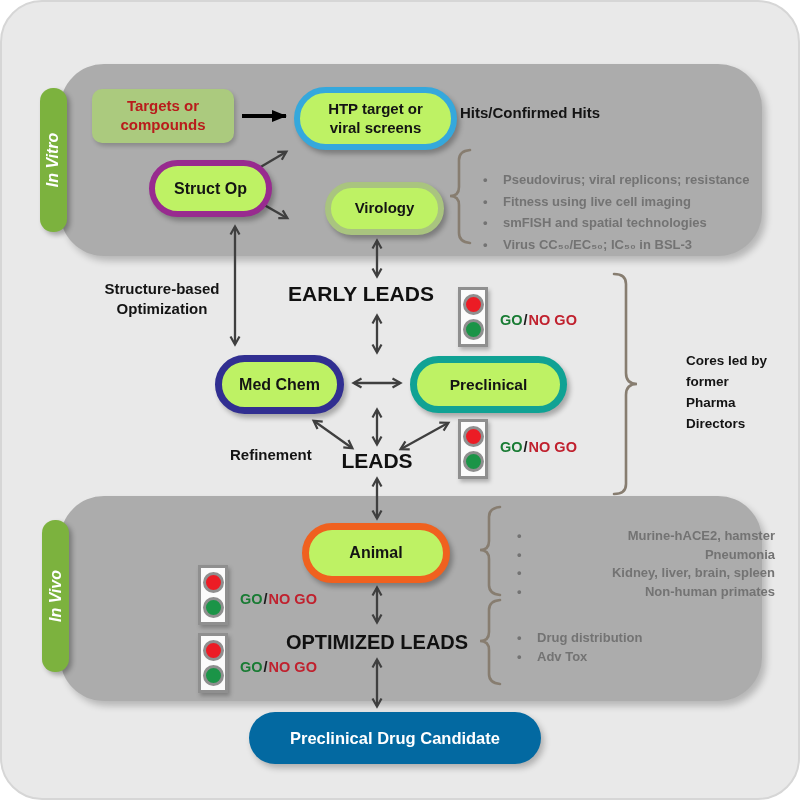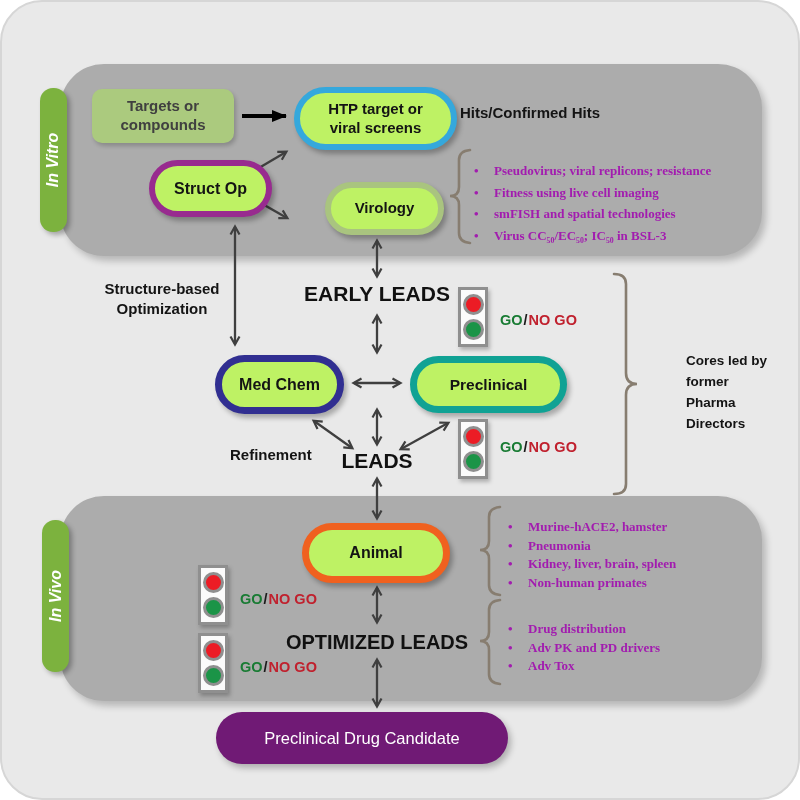--- a/index.html
+++ b/index.html
@@ -22,39 +22,39 @@
           font-weight:bold; color:#141414; text-align:center; white-space:pre-line;
           box-shadow:3px 4px 5px rgba(0,0,0,0.28); box-sizing:border-box; line-height:1.25; }
   .pill.htp      { left:292px; top:85px;  width:163px; height:63px; border:6px solid #35A8DC; border-radius:34px; font-size:15px; }
   .pill.structop { left:147px; top:158px; width:123px; height:57px; border:6px solid #982B8F; border-radius:31px; font-size:16px; }
   .pill.virology { left:323px; top:180px; width:119px; height:53px; border:6px solid #A9C47F; border-radius:28px; font-size:15px; }
   .pill.medchem  { left:213px; top:353px; width:129px; height:59px; border:7px solid #312F91; border-radius:31px; font-size:16px; }
   .pill.pharm    { left:408px; top:354px; width:157px; height:57px; border:7px solid #10A294; border-radius:30px; font-size:15.5px; }
   .pill.animal   { left:300px; top:521px; width:148px; height:60px; border:7px solid #F0611F; border-radius:32px; font-size:16px; }
   .box.targets { position:absolute; left:90px; top:87px; width:142px; height:54px; background:#ABCA7E;
                  border-radius:10px; display:flex; align-items:center; justify-content:center;
-                 font-weight:bold; font-size:15px; color:#404040; text-align:center; white-space:pre-line;
+                 font-weight:bold; font-size:15px; color:#b91c1c; text-align:center; white-space:pre-line;
                  box-shadow:2px 3px 4px rgba(0,0,0,0.2); line-height:1.25; }
-  .box.preclinical { position:absolute; left:214px; top:710px; width:292px; height:52px; background:#701a75;
+  .box.preclinical { position:absolute; left:247px; top:710px; width:292px; height:52px; background:#0369a1;
                      border-radius:26px; display:flex; align-items:center; justify-content:center;
-                     color:#fff; font-weight:normal; font-size:16.5px; box-shadow:3px 4px 6px rgba(0,0,0,0.25); }
+                     color:#fff; font-weight:bold; font-size:16.5px; box-shadow:3px 4px 6px rgba(0,0,0,0.25); }
   .stage { position:absolute; font-weight:bold; color:#111; text-align:center; }
-  .stage.early     { left:285px; top:280px; width:180px; font-size:21px; }
+  .stage.early     { left:269px; top:280px; width:180px; font-size:21px; }
   .stage.leads     { left:315px; top:447px; width:120px; font-size:21px; }
   .stage.optimized { left:275px; top:629px; width:200px; font-size:20px; }
   .note { position:absolute; font-weight:bold; color:#141414; white-space:pre-line; }
   .note.hits { left:458px; top:102px; font-size:15px; }
   .note.structbased { left:90px; top:277px; width:140px; font-size:15px; text-align:center; line-height:20px; }
   .note.refinement { left:228px; top:444px; font-size:15px; }
   .note.cores { left:652px; top:348px; width:112px; font-size:13.5px; line-height:21px;margin-left:32px; }
-  .bullets { position:absolute; margin:6px; padding:0; list-style:none; font-weight:bold; color:#a21caf;font-family:Liberation Serif, serif; }
+  .bullets { position:absolute; margin:15px; padding:0; list-style:none; font-weight:bold; color:#737373; }
   .bullets li { position:relative; padding-left:24px; }
   .bullets li::before { content:"\2022"; position:absolute; left:4px; }
   .bullets.g1 { left:462px; top:152px; width:295px; font-size:13px; line-height:21.5px; }
-  .bullets.g2 { left:496px; top:510px; width:262px; font-size:13px; line-height:18.5px; }
+  .bullets.g2 { left:496px; top:510px; width:262px; font-size:13px; line-height:18.5px;text-align:right; }
   .bullets.g3 { left:496px; top:612px; width:262px; font-size:13px; line-height:18.5px; }
   .tlight { position:absolute; width:24px; height:54px; background:#FBFBFB; border:3px solid #8F8F8F;
             display:flex; flex-direction:column; align-items:center; justify-content:space-evenly;
             box-shadow:2px 3px 4px rgba(0,0,0,0.25); }
   .tlight .lamp { width:15px; height:15px; border-radius:50%; border:3px solid #8F8F8F; }
   .lamp.red { background:#EC1C25; }
   .lamp.green { background:#1B9447; }
   .tl1 { left:456px; top:285px; } .tl2 { left:456px; top:417px; }
   .tl3 { left:196px; top:563px; } .tl4 { left:196px; top:631px; }
   .gonogo { position:absolute; font-weight:bold; font-size:14.5px; white-space:nowrap; }
@@ -143,21 +143,20 @@
     <li>Virus CC₅₀/EC₅₀; IC₅₀ in BSL-3</li>
   </ul>
   <ul class="bullets g2">
     <li>Murine-hACE2, hamster</li>
     <li>Pneumonia</li>
     <li>Kidney, liver, brain, spleen</li>
     <li>Non-human primates</li>
   </ul>
   <ul class="bullets g3">
     <li>Drug distribution</li>
-    <li>Adv PK and PD drivers</li>
     <li>Adv Tox</li>
   </ul>
 
   <div class="tlight tl1">
     <div class="lamp red"></div>
     <div class="lamp green"></div>
   </div>
   <div class="tlight tl2">
     <div class="lamp red"></div>
     <div class="lamp green"></div>

